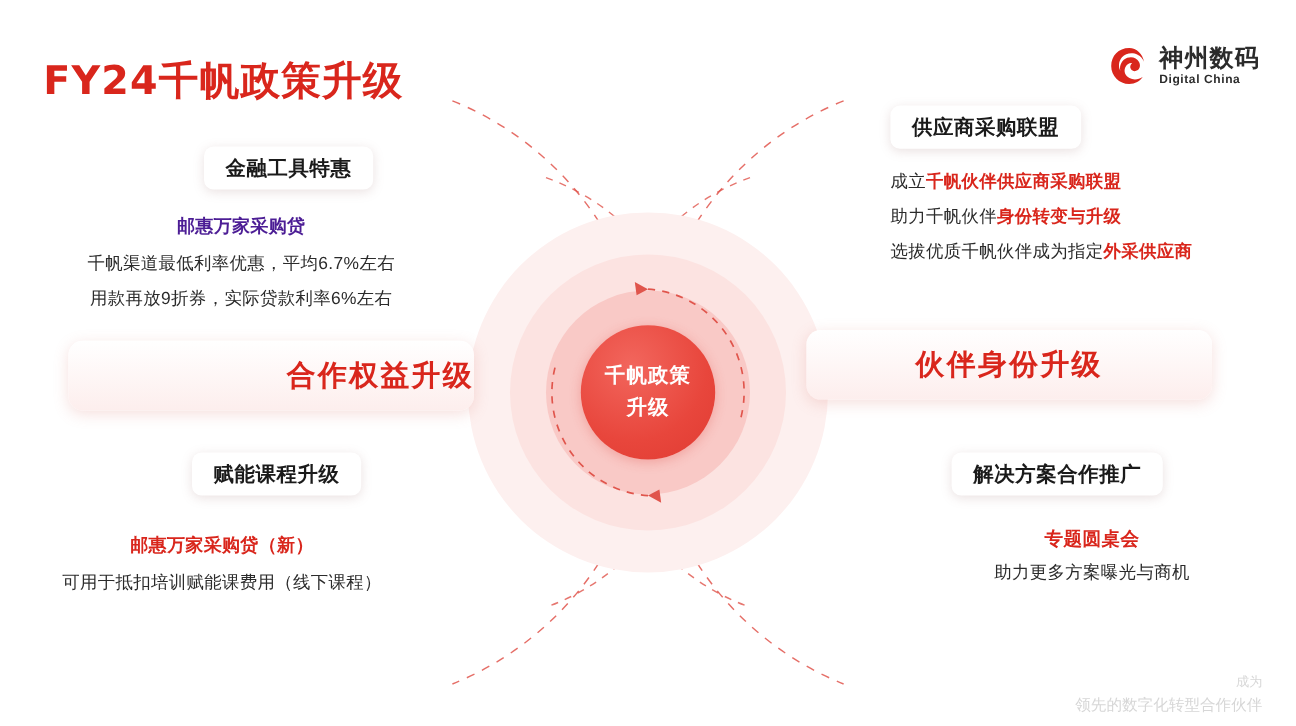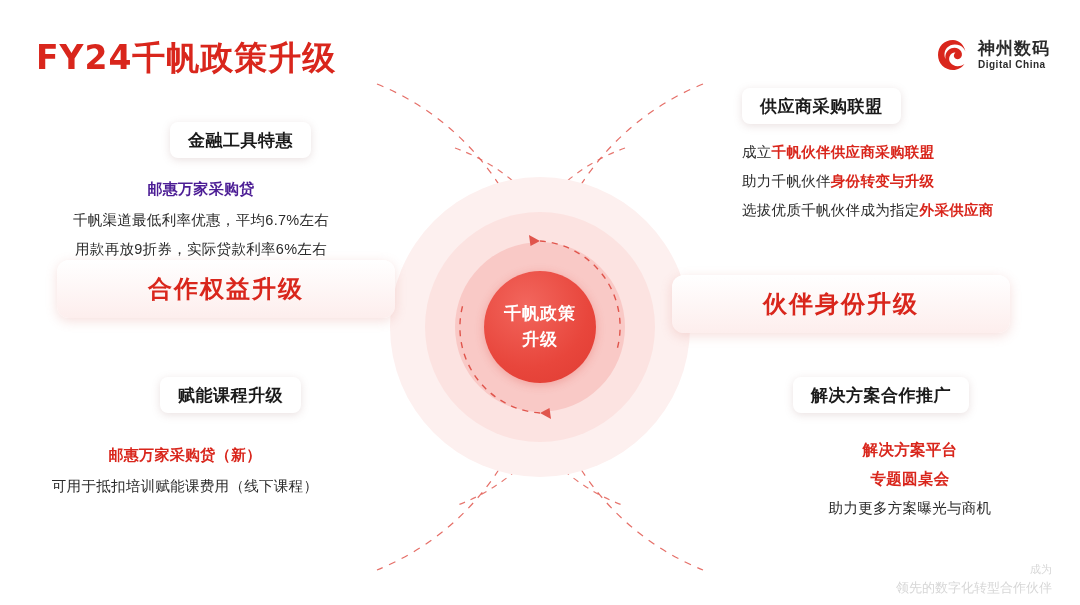--- a/index.html
+++ b/index.html
@@ -7,31 +7,31 @@
     width:1080px;height:605px;
     background:#ffffff;
     font-family:"Liberation Sans","DejaVu Sans",sans-serif;
     overflow:hidden;
     position:relative;
   }
   #slide{position:absolute;left:0;top:0;width:1080px;height:605px;overflow:hidden;background:#fff;}
 
   
   .title{
-    position:absolute;left:36px;top:36px;
+    position:absolute;left:36px;top:45px;
     font-size:33px;font-weight:bold;color:#d9261c;
     letter-spacing:1px;
     font-family:"DejaVu Sans","Liberation Sans",sans-serif;
   }
 
   
   .logo{position:absolute;right:30px;top:38px;display:flex;align-items:center;gap:8px;}
   .logo-mark{width:34px;height:34px;position:relative;}
   .logo-text{display:flex;flex-direction:column;line-height:1.15;}
-  .logo-cn{font-size:17px;font-weight:bold;color:#2b2b2b;letter-spacing:1px;}
+  .logo-cn{font-size:20px;font-weight:bold;color:#2b2b2b;letter-spacing:1px;}
   .logo-en{font-size:10px;font-weight:bold;color:#2b2b2b;letter-spacing:.5px;}
 
   
   .rings{position:absolute;left:540px;top:327px;transform:translate(-50%,-50%);}
   .ring{position:absolute;border-radius:50%;transform:translate(-50%,-50%);left:0;top:0;}
   .ring4{width:300px;height:300px;background:#fdf0ef;}
   .ring3{width:230px;height:230px;background:#fce3e1;}
   .ring2{width:170px;height:170px;background:#f9c9c6;}
   .ring1{width:112px;height:112px;
         background:radial-gradient(circle at 38% 30%, #f2665d 0%, #e8463c 60%, #e03b32 100%);
@@ -53,21 +53,21 @@
 
   
   .pill{
     position:absolute;
     height:58px;display:flex;align-items:center;justify-content:center;
     border-radius:12px;
     background:linear-gradient(180deg,#ffffff 0%,#fdeeed 100%);
     box-shadow:0 3px 12px rgba(214,108,100,.22);
     color:#d9261c;font-size:24px;font-weight:bold;letter-spacing:2px;
   }
-  .pill-left{left:57px;top:260px;width:338px;}
+  .pill-left{left:57px;top:284px;width:338px;justify-content:flex-end;}
   .pill-right{left:672px;top:275px;width:338px;text-align:right;}
 
   
   .chip{
     position:absolute;height:36px;display:flex;align-items:center;justify-content:center;
     padding:0 18px;border-radius:8px;background:#ffffff;
     box-shadow:0 2px 9px rgba(160,120,118,.22);
     color:#1a1a1a;font-size:17px;font-weight:bold;letter-spacing:.5px;
   }
   .chip-fin{left:170px;top:122px;}
@@ -183,21 +183,20 @@
     </div>
     <div>
       <span>选拔优质千帆伙伴成为指定</span><span class="hl">外采供应商</span>
     </div>
   </div>
 
   <div class="chip chip-solution">
     <span>解决方案合作推广</span>
   </div>
   <div class="txt b-solution">
-    <div class="h">解决方案平台</div>
     <div class="h">专题圆桌会</div>
     <div>助力更多方案曝光与商机</div>
   </div>
 
   <div class="footer">
     <div class="f1">成为</div>
     <div class="f2">领先的数字化转型合作伙伴</div>
   </div>
 
 </div>

